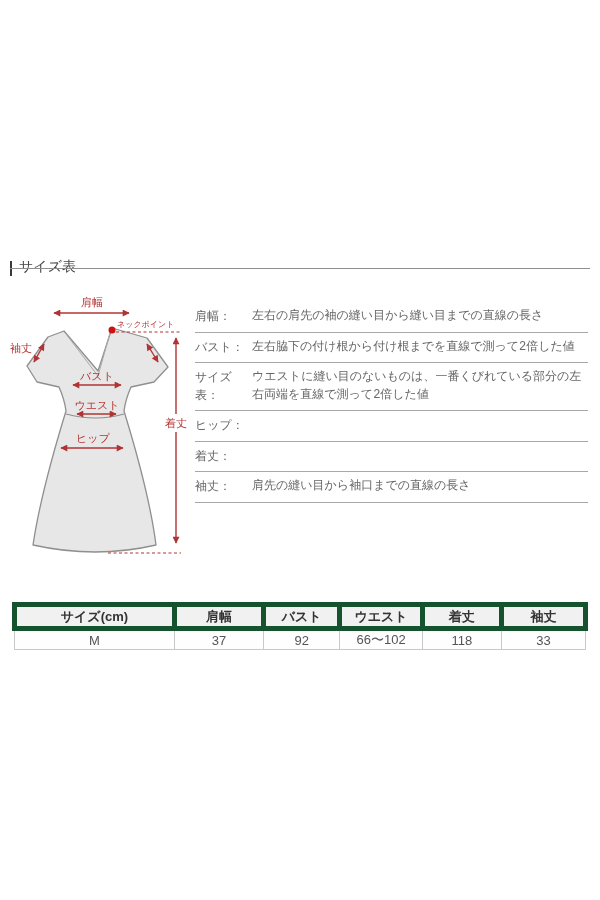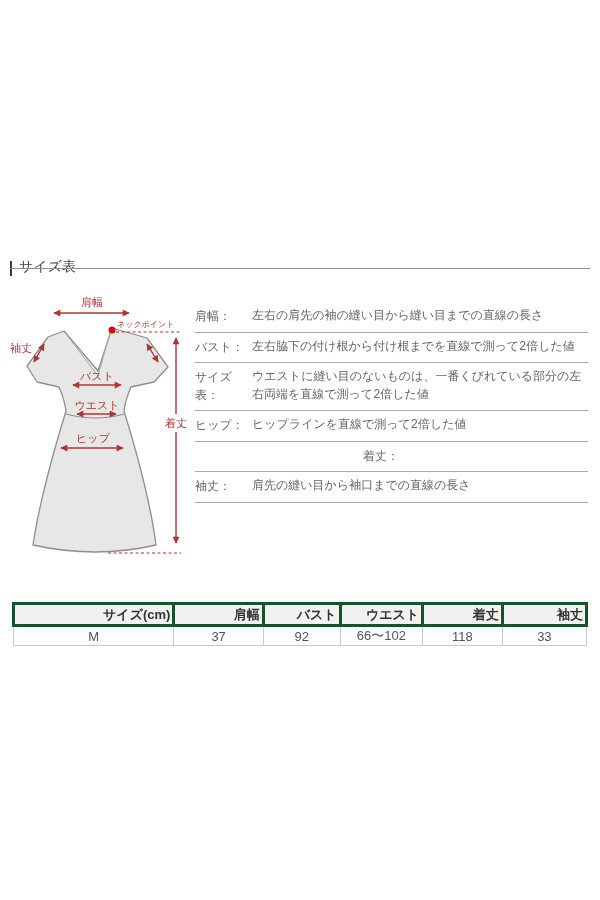--- a/index.html
+++ b/index.html
@@ -13,29 +13,29 @@
 
   
   .dress-svg{position:absolute;left:0;top:290px;}
   .ann-text{fill:#b13434;font-size:11px;font-family:"Liberation Sans","DejaVu Sans",sans-serif;}
   .ann-text-sm{fill:#b13434;font-size:8px;font-family:"Liberation Sans","DejaVu Sans",sans-serif;}
   .ann-line{stroke:#b13434;stroke-width:1.4;fill:none;}
   .ann-dash{stroke:#b13434;stroke-width:1.2;fill:none;stroke-dasharray:3,2.5;}
 
   
   .definitions{position:absolute;left:195px;top:302px;width:393px;color:#666;font-size:12px;line-height:17.5px;}
-  .def-row{display:flex;border-bottom:1px solid #a8a8a8;padding:6px 0;justify-content:center;}
+  .def-row{display:flex;border-bottom:1px solid #a8a8a8;padding:6px 0;}
   .def-term{flex:0 0 57px;color:#666;}
   .def-desc{flex:1;}
   .def-desc p{margin:0;font-family:Liberation Mono, monospace;}
   .red-dot{color:#cc1111;}
 
   
   .size-table{position:absolute;left:12px;top:602px;width:576px;border-collapse:collapse;table-layout:fixed;font-size:13px;}
-  .size-table th{background:#f1f1f1;color:#333;font-weight:bold;border:3px solid #14532d;height:19px;padding:0 2px;text-align:right;}
+  .size-table th{background:#f1f1f1;color:#333;font-weight:bold;border:5px solid #14532d;height:19px;padding:0 2px;text-align:center;}
   .size-table td{background:#fefefe;color:#555;border:1px solid #c9c9c9;height:18px;padding:0 2px;text-align:center;}
 </style>
 </head>
 <body>
 
 <div class="page">
 
   <div class="section-title">
     <span class="title-bar"></span>
     <span>サイズ表</span>
@@ -99,23 +99,20 @@
       </div>
     </div>
     <div class="def-row">
       <div class="def-term">サイズ表：</div>
       <div class="def-desc">
         <p>ウエストに縫い目のないものは、一番くびれている部分の左右両端を直線で測って2倍した値</p>
       </div>
     </div>
     <div class="def-row">
       <div class="def-term">ヒップ：</div>
-      <div class="def-desc">
-        <p>ヒップラインを直線で測って2倍した値</p>
-      </div>
     </div>
     <div class="def-row">
       <div class="def-term">着丈：</div>
     </div>
     <div class="def-row">
       <div class="def-term">袖丈：</div>
       <div class="def-desc">
         <p>肩先の縫い目から袖口までの直線の長さ</p>
       </div>
     </div>

